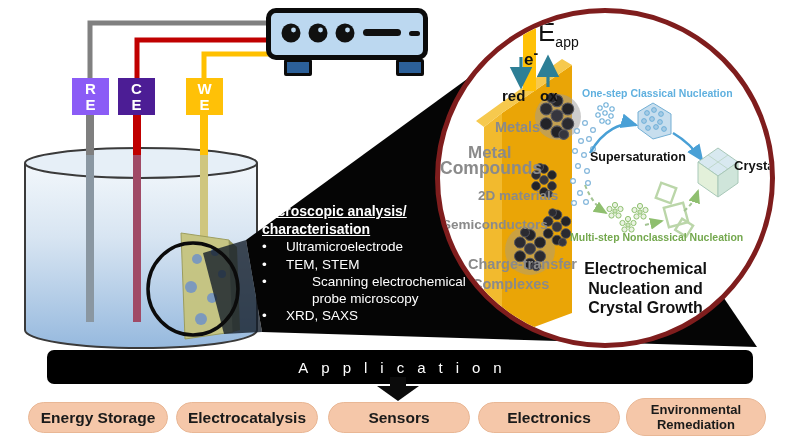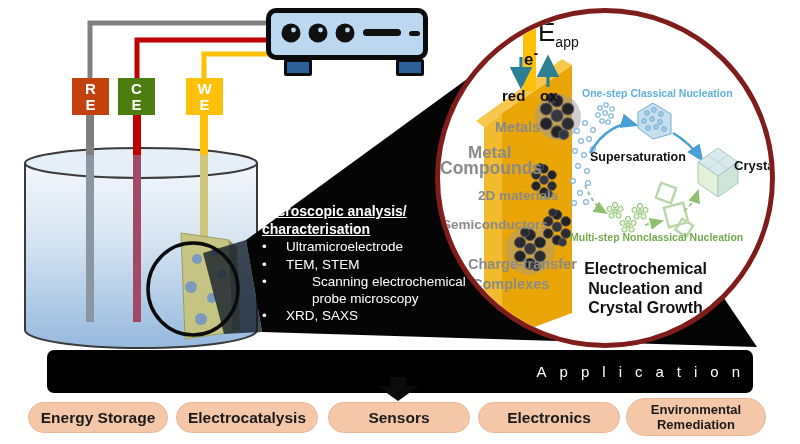--- a/index.html
+++ b/index.html
@@ -30,22 +30,22 @@
   #multistep{position:absolute;left:130px;top:218px;font-size:10.5px;font-weight:bold;color:#74A84E;white-space:nowrap;}
   #caption{position:absolute;left:108px;top:246px;width:195px;text-align:center;
            font-size:16px;line-height:19.5px;font-weight:bold;color:#111;white-space:pre-line;}
   
   #micro{position:absolute;left:262px;top:202px;width:212px;color:#fff;}
   #micro .head{font-weight:bold;font-size:14px;line-height:18px;text-decoration:underline;white-space:pre-line;}
   .bullet-row{display:flex;font-size:13.5px;line-height:16.5px;margin-top:1px;}
   .bullet-row .b{width:24px;flex:none;}
   .bullet-row .t{flex:1;}
   
-  #banner{position:absolute;left:47px;top:350px;width:706px;height:43px;background:#000;border-radius:7px;
-          display:flex;align-items:center;justify-content:flex-end;color:#fff;font-size:15px;font-weight:500;
+  #banner{position:absolute;left:47px;top:350px;width:706px;height:34px;background:#000;border-radius:7px;
+          display:flex;align-items:center;justify-content:center;color:#fff;font-size:15px;font-weight:500;
           letter-spacing:13px;padding-left:13px;box-sizing:border-box;}
   #arrow-shaft{position:absolute;left:390px;top:377px;width:16px;height:9px;background:#0b0b0b;}
   #arrow-head{position:absolute;left:377px;top:386px;width:0;height:0;
               border-left:21px solid transparent;border-right:21px solid transparent;border-top:15px solid #0b0b0b;}
   .oval{position:absolute;height:31px;background:#F5C7A9;border:1px solid #E9B795;border-radius:17px;
         display:flex;align-items:center;justify-content:center;font-weight:bold;font-size:15.5px;color:#1a1a1a;
         text-align:center;box-sizing:border-box;}
   .oval.small{font-size:13px;line-height:15px;white-space:pre-line;}
 </style>
 </head>
@@ -96,24 +96,24 @@
     </g>
 
     <g>
       <polygon points="203,253 246,240 262,332 224,334" fill="#141e2a" opacity="0.8"></polygon>
       <polygon points="246,240 540,26 757,347 262,332" fill="#050505"></polygon>
     </g>
 
     <ellipse cx="193" cy="289" rx="45" ry="46" fill="none" stroke="#0b0b0b" stroke-width="3.5"></ellipse>
   </svg>
 
-  <div class="ebox" style="left:72px;top:78px;background:#c2410c;">
+  <div class="ebox" style="left:72px;top:78px;background:#8b5cf6;">
     <span>RE</span>
     </div>
-  <div class="ebox" style="left:118px;top:78px;background:#4d7c0f;">
+  <div class="ebox" style="left:118px;top:78px;background:#4c1d95;">
     <span>CE</span>
     </div>
   <div class="ebox" style="left:186px;top:78px;background:#FFC107;">
     <span>WE</span>
     </div>
 
   <div id="device">
     <svg width="152" height="42" viewBox="0 0 152 42">
       <g>
         <circle cx="20" cy="20" r="9.5" fill="#101010"></circle>

